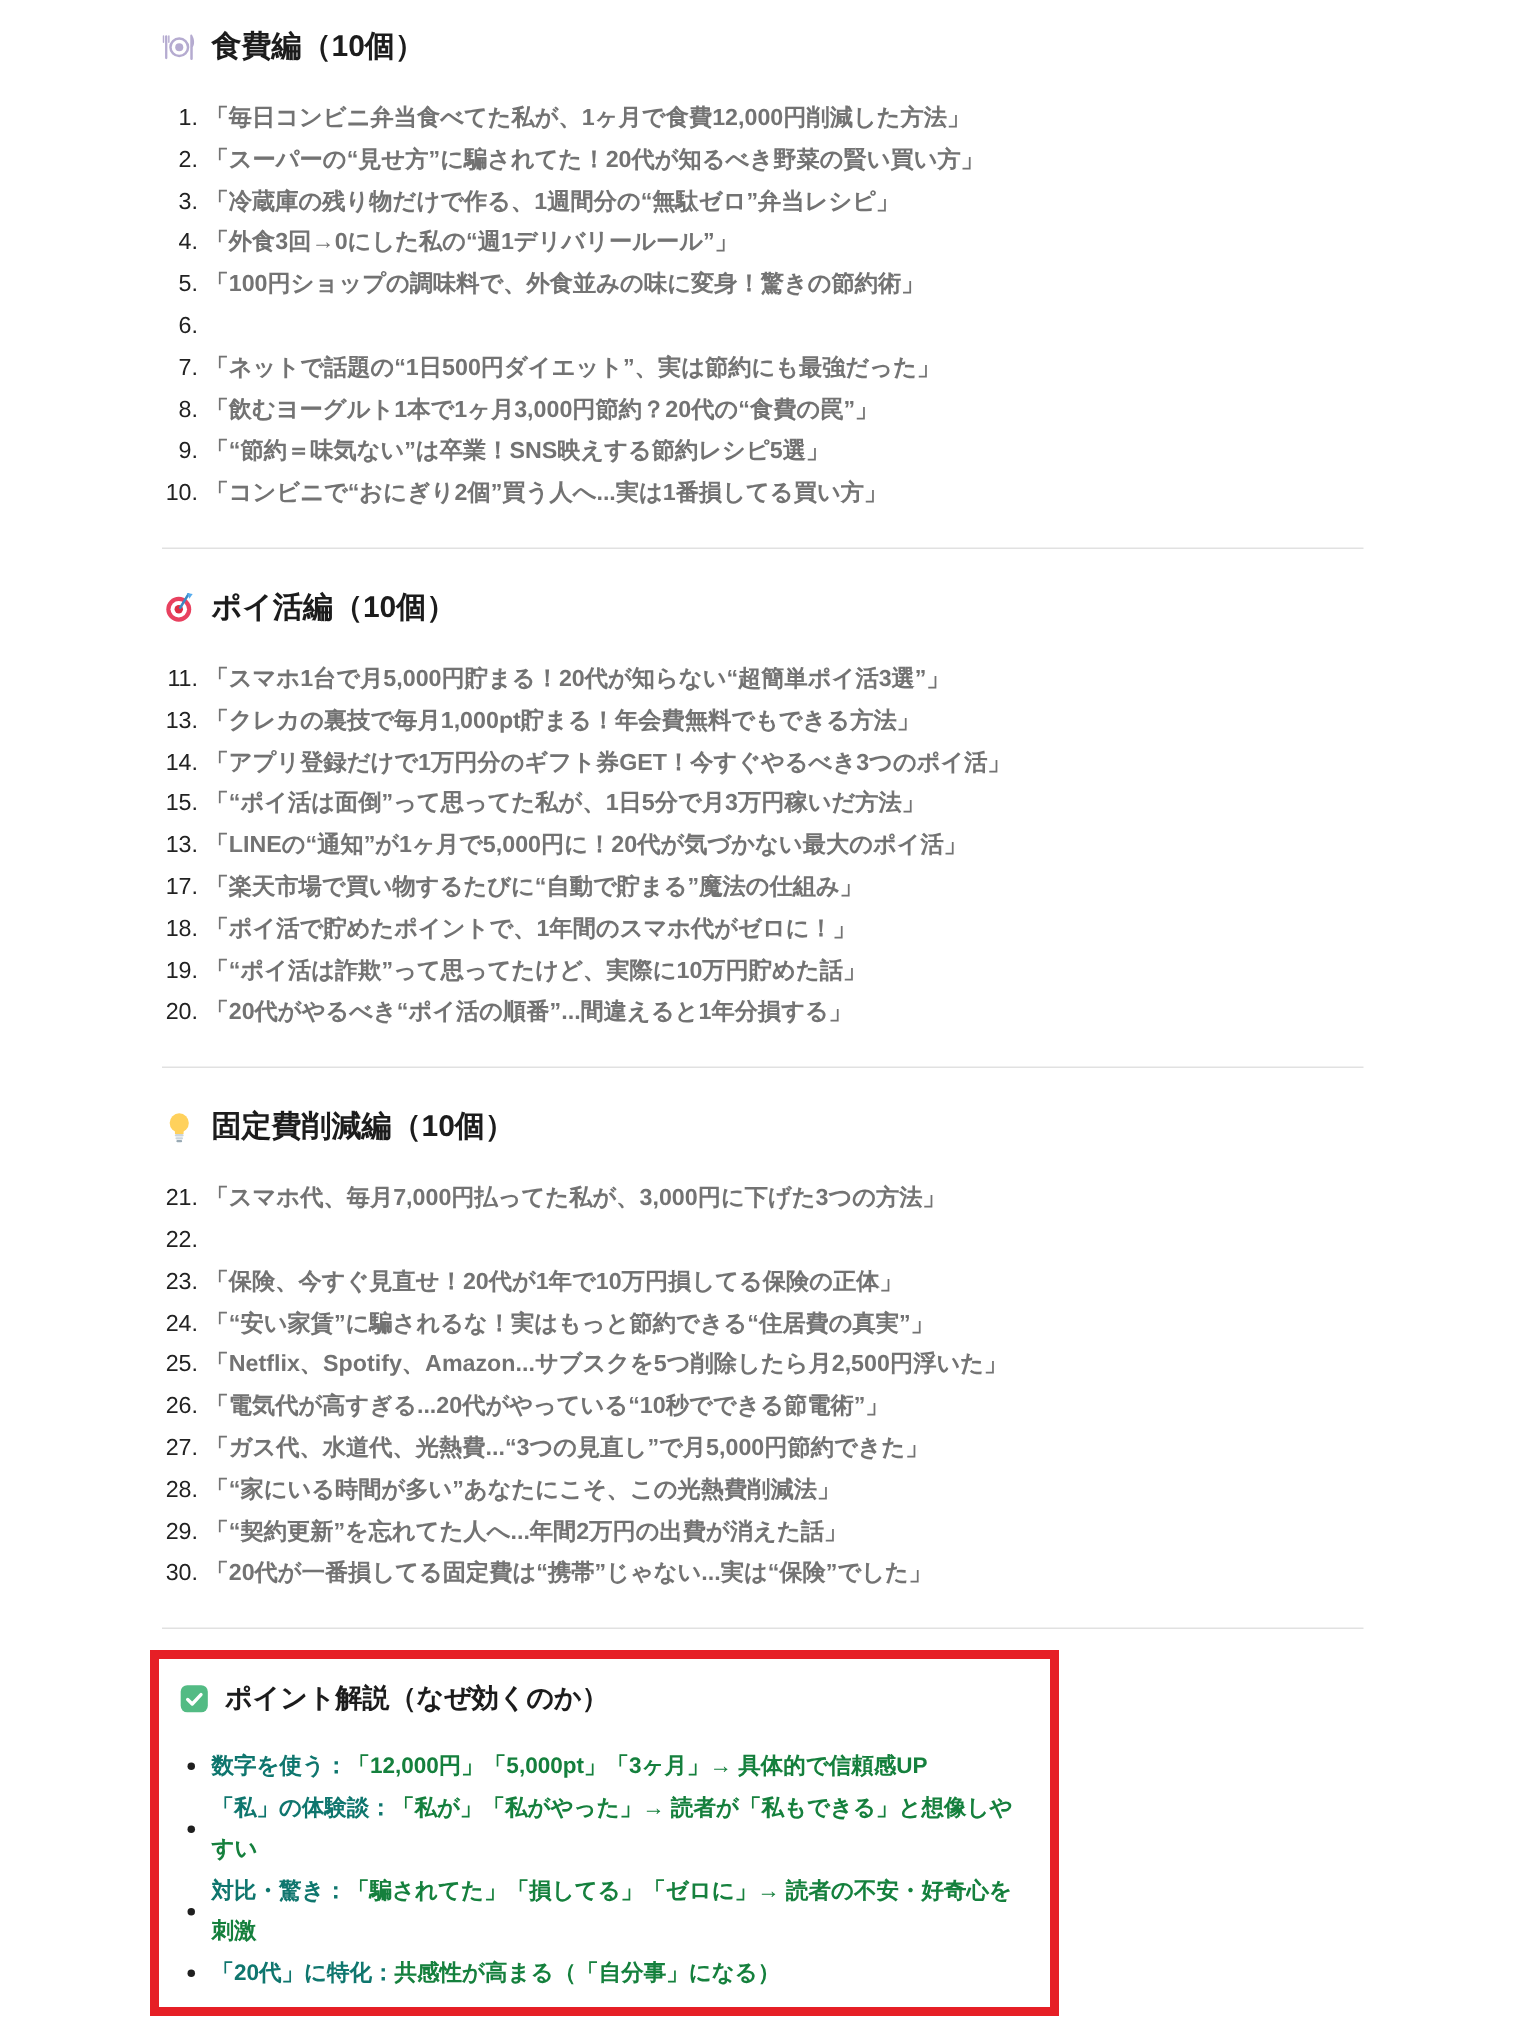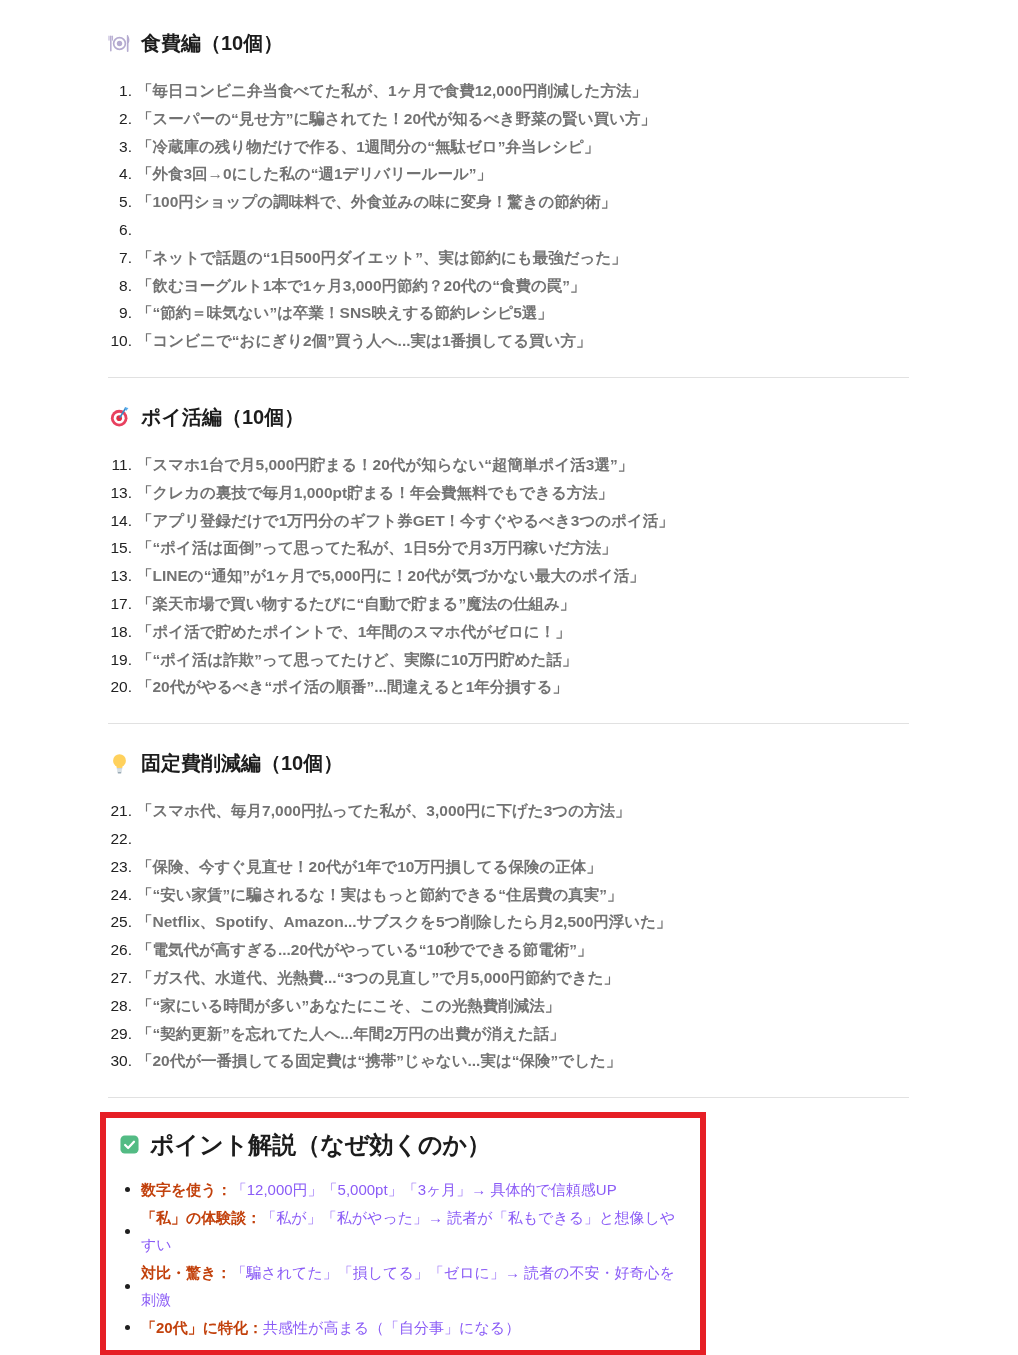--- a/index.html
+++ b/index.html
@@ -3,38 +3,38 @@
 <meta charset="utf-8">
 <style>
   html,body{margin:0;padding:0;background:#ffffff;}
   body{
     width:1018px;height:1355px;overflow:hidden;
     font-family:"Liberation Sans","DejaVu Sans",sans-serif;
     color:#1f1f1f;
   }
   .page{padding:0 109px 0 108px;}
   .section{padding:26px 0 22px;}
-  .section.first{padding-top:30px;}
+  .section.first{padding-top:18px;}
   .sec-header{display:flex;align-items:center;gap:10px;margin:0 0 20px;font-size:20px;font-weight:700;line-height:27px;color:#1c1c1c;}
   .sec-header .icon{width:23px;height:23px;display:inline-flex;flex:none;}
   .sec-header .icon svg{width:100%;height:100%;}
   .num-list{list-style:none;margin:0;padding:0;}
   .num-list li{display:flex;line-height:27.8px;font-size:15.5px;}
   .num{width:24px;text-align:right;margin-right:5px;flex:none;font-weight:400;color:#222;}
   .txt{font-weight:700;color:#737373;}
   .divider{border-top:1px solid #e1e1e1;height:0;}
   .highlight-wrap{padding-top:14px;}
   .highlight-box{box-sizing:border-box;width:606px;margin-left:-8px;border:6px solid #e61f26;padding:13px 14px 8px 13px;background:#fff;}
-  .highlight-box .sec-header{font-size:24px;margin-bottom:18px;}
+  .highlight-box .sec-header{font-size:18px;margin-bottom:18px;}
   .highlight-box .icon{width:21px;height:21px;}
   .bullets{list-style:none;margin:0;padding:0 0 0 6px;}
   .bullets li{display:flex;align-items:center;line-height:27.6px;font-size:15px;}
   .dot{width:5px;height:5px;border-radius:50%;background:#1f1f1f;flex:none;margin-right:11px;}
-  .b-label{font-weight:700;color:#c2410c;}
-  .b-text{font-weight:400;color:#8b5cf6;}
+  .b-label{font-weight:700;color:#0f766e;}
+  .b-text{font-weight:700;color:#15803d;}
 </style>
 </head>
 <body>
 
 <div class="page">
 
   <section class="section first">
     <h2 class="sec-header">
       <span class="icon">
         <svg viewBox="0 0 36 36">

